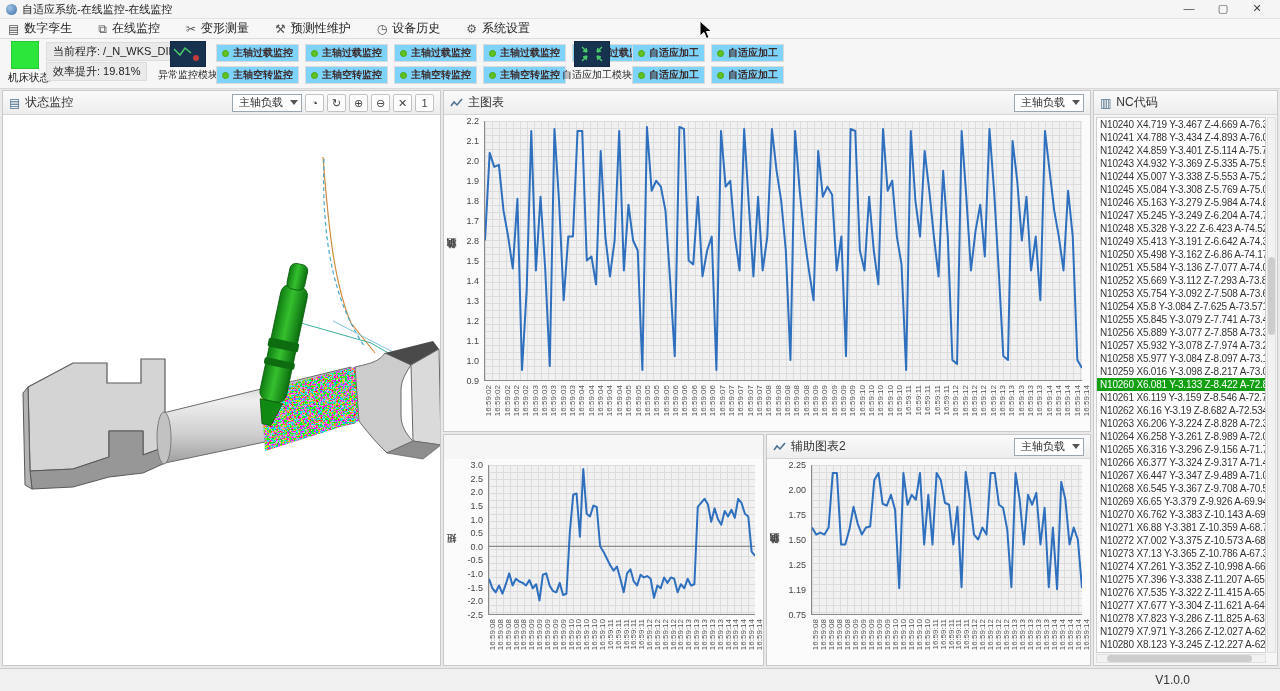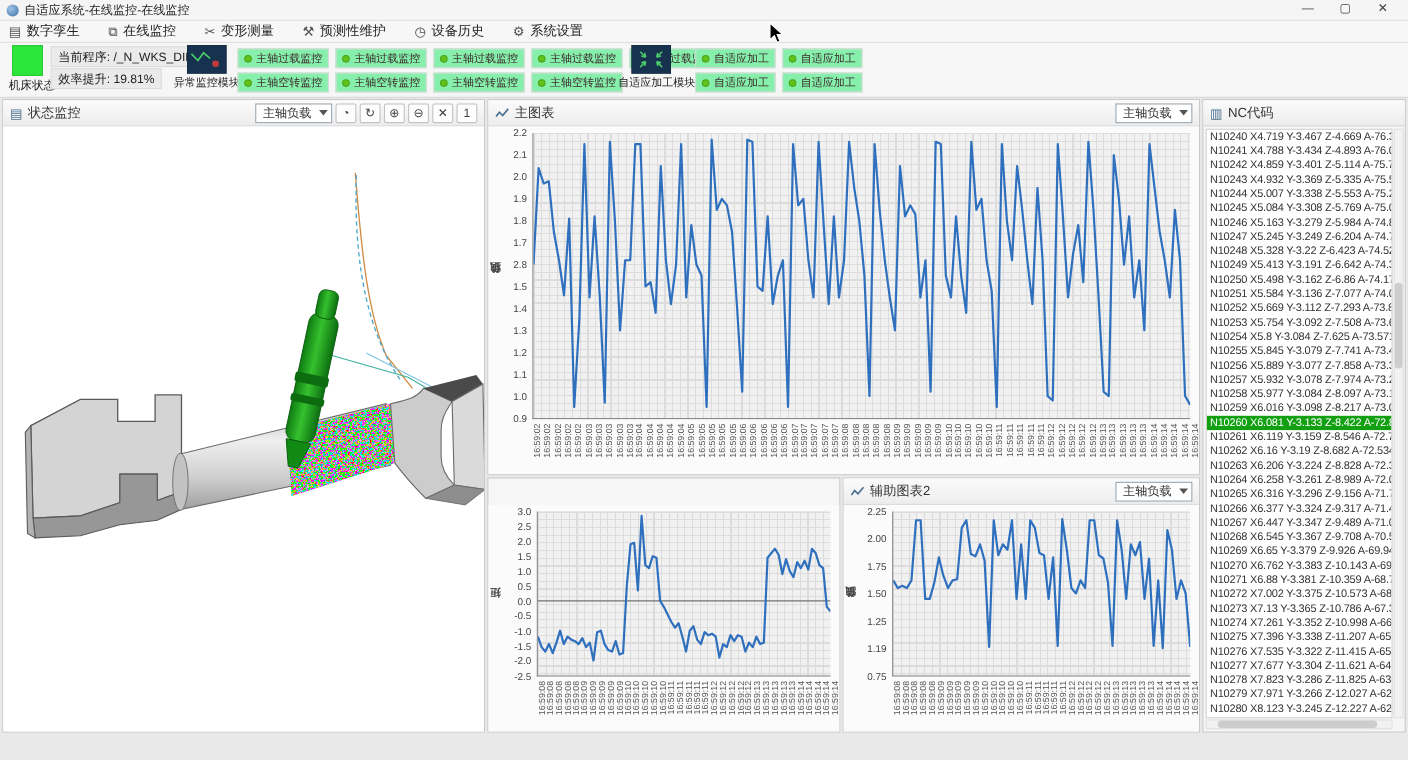--- a/index.html
+++ b/index.html
@@ -28,21 +28,21 @@
   .chip-eff { left:46px; top:23px; }
   .module { position:absolute; width:60px; text-align:center; }
   .module-anomaly { left:158px; top:2px; }
   .module-adaptive { left:562px; top:2px; }
   .module svg { display:block; margin:0 auto; }
   .module .lbl { font-size:10px; margin-top:1px; white-space:nowrap; }
   .btn-rows { position:absolute; }
   .grp-monitor { left:216px; top:5px; }
   .grp-adaptive { left:632px; top:5px; }
   .btn-row { display:flex; gap:6px; margin-bottom:4px; }
-  .mon-btn { display:flex; align-items:center; gap:4px; background:#86efac; border:1px solid #dadada; font-size:10px; padding:1px 5px; white-space:nowrap; color:#3c2a2a; }
+  .mon-btn { display:flex; align-items:center; gap:4px; background:#7dd3fc; border:1px solid #dadada; font-size:10px; padding:1px 5px; white-space:nowrap; color:#3c2a2a;font-weight:bold; }
   .dot { width:7px; height:7px; border-radius:50%; background:#5fc21d; border:1px solid #4da514; }
 
   
   .panel { position:absolute; background:#f6f6f6; border:1px solid #c9c9c9; }
   .phead { height:24px; display:flex; align-items:center; gap:5px; padding:0 6px; background:linear-gradient(#fbfbfb,#ededed); border-bottom:1px solid #d5d5d5; font-size:12px; color:#333; }
   .phead .hico { color:#4a6f8f; font-size:12px; display:flex; align-items:center; }
   .panel-left { left:2px; top:90px; width:439px; height:576px; }
   .panel-main { left:443px; top:90px; width:648px; height:342px; }
   .panel-aux1 { left:443px; top:434px; width:321px; height:232px; }
   .panel-aux2 { left:766px; top:434px; width:325px; height:232px; }
@@ -593,18 +593,21 @@
         <div class="nc-row">N10280 X8.123 Y-3.245 Z-12.227 A-62.23</div>
       </div>
     <div class="nc-vsb">
         <div class="nc-vthumb"></div>
       </div>
     <div class="nc-hsb">
         <div class="nc-hthumb"></div>
       </div>
   </div>
 
+  <div class="statusbar">
+    <span>V1.0.0</span>
+  </div>
 
   <svg class="cursor" width="14" height="20">
     <path d="M1,1 L1,16 L5,12.5 L7.5,18.5 L10,17.4 L7.5,11.5 L12.5,11.5 Z" fill="#000" stroke="#fff" stroke-width="1"></path>
   </svg>
 
 </div>
 
 </body></html>

